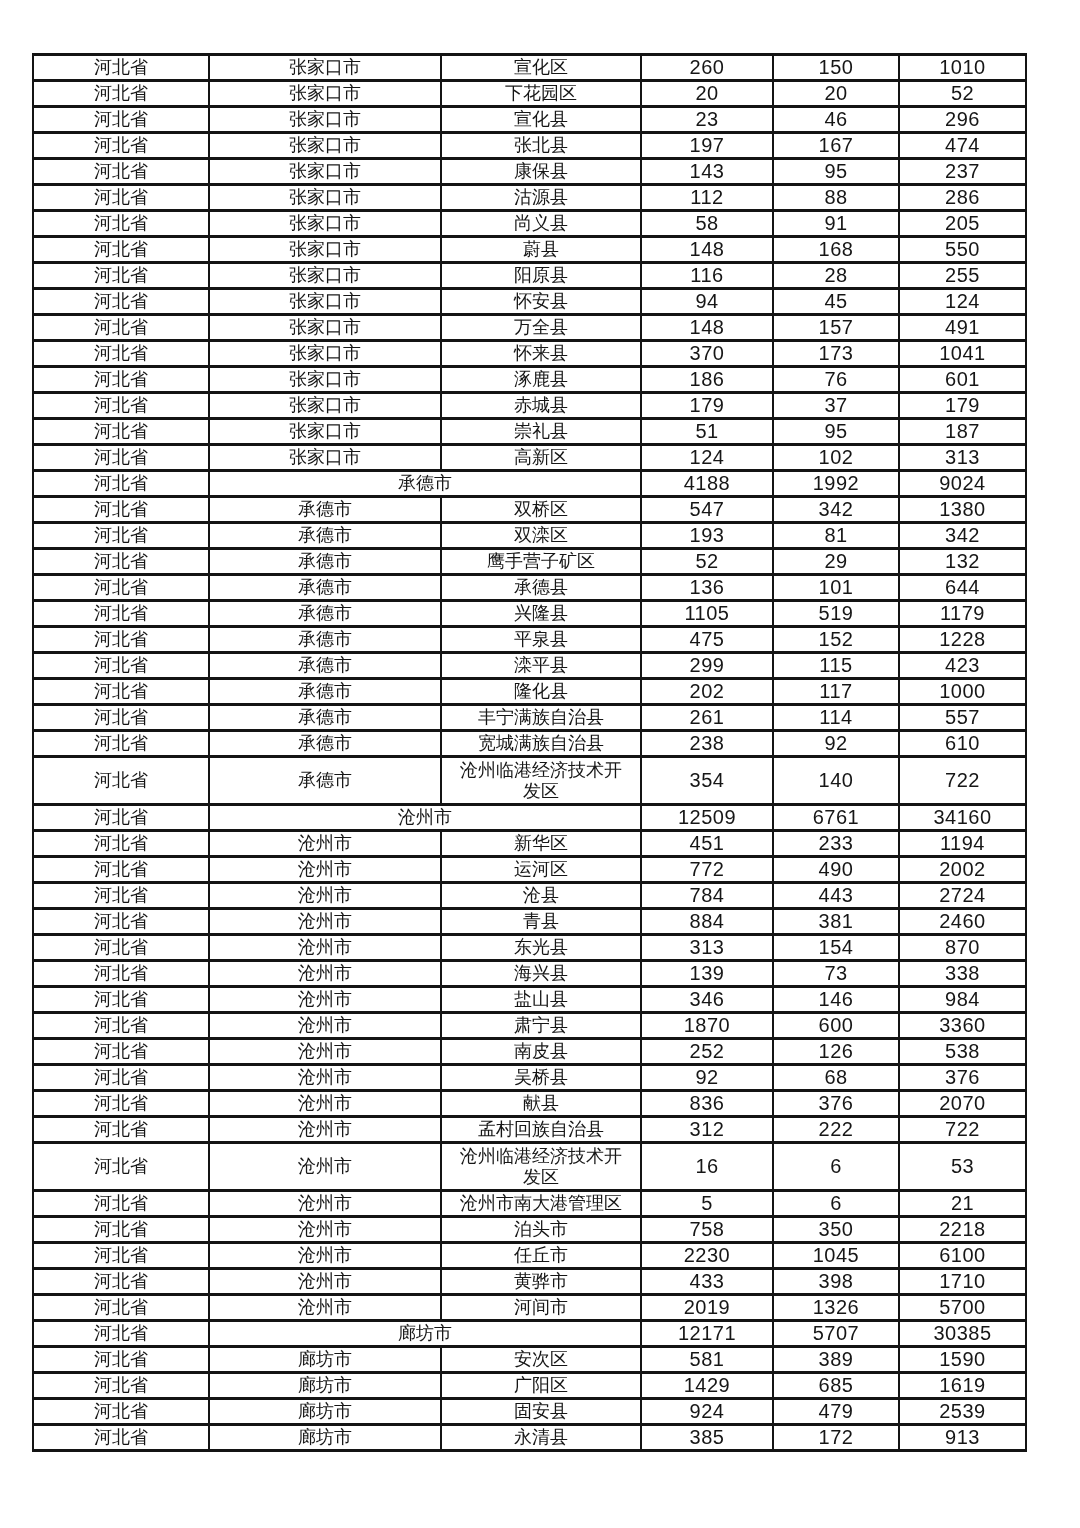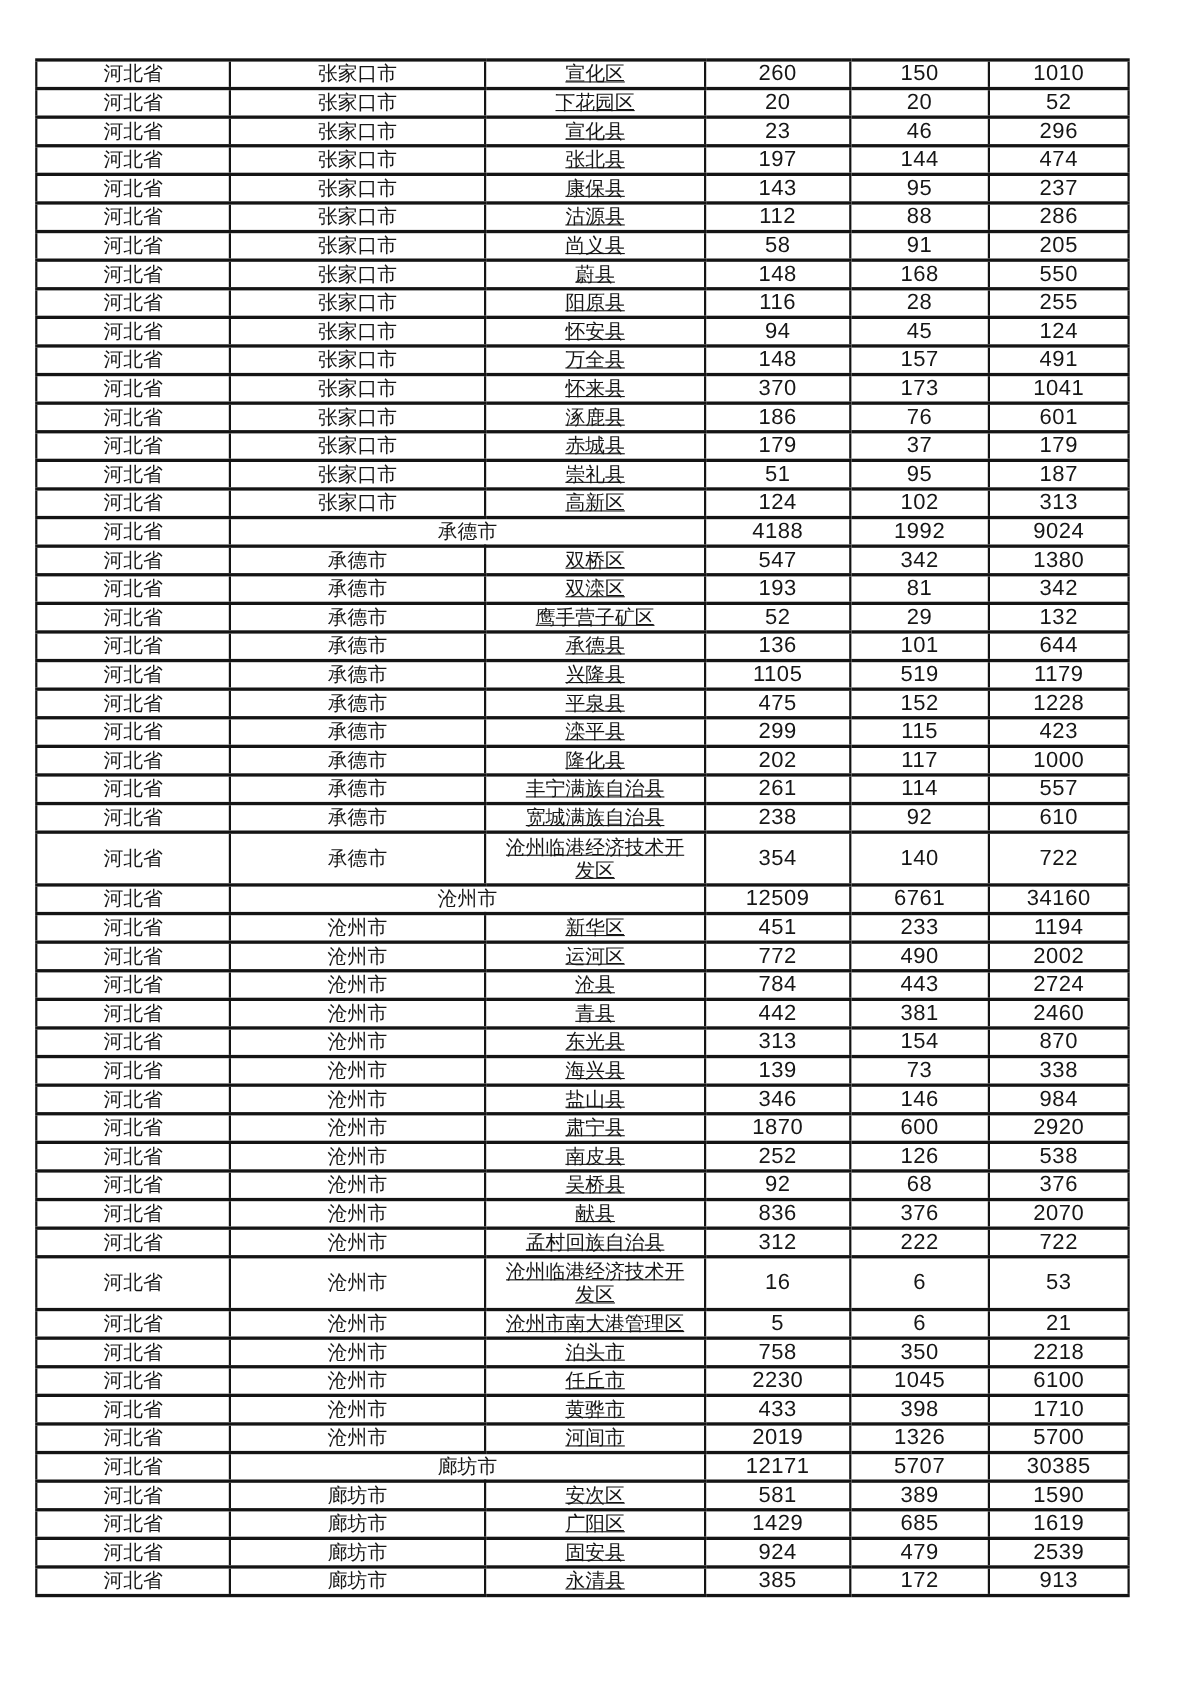--- a/index.html
+++ b/index.html
@@ -40,21 +40,20 @@
     line-height: 21px;
     overflow: hidden;
     white-space: nowrap;
   }
   table.data-table tr.row-normal { height: 26px; }
   table.data-table tr.row-tall   { height: 48px; }
   table.data-table td.district-cell {
     padding: 0 12px;
     white-space: normal;
     word-break: break-all;
-    text-decoration: underline;
   }
   table.data-table td.num-cell {
     font-size: 20px;
     letter-spacing: 0.5px;
     font-family: "Liberation Sans", sans-serif;
   }
 </style>
 </head>
 <body>
 
@@ -91,21 +90,21 @@
           <td class="district-cell">宣化县</td>
           <td class="num-cell">23</td>
           <td class="num-cell">46</td>
           <td class="num-cell">296</td>
         </tr>
         <tr class="row-normal">
           <td>河北省</td>
           <td>张家口市</td>
           <td class="district-cell">张北县</td>
           <td class="num-cell">197</td>
-          <td class="num-cell">144</td>
+          <td class="num-cell">167</td>
           <td class="num-cell">474</td>
         </tr>
         <tr class="row-normal">
           <td>河北省</td>
           <td>张家口市</td>
           <td class="district-cell">康保县</td>
           <td class="num-cell">143</td>
           <td class="num-cell">95</td>
           <td class="num-cell">237</td>
         </tr>
@@ -320,21 +319,21 @@
           <td>沧州市</td>
           <td class="district-cell">沧县</td>
           <td class="num-cell">784</td>
           <td class="num-cell">443</td>
           <td class="num-cell">2724</td>
         </tr>
         <tr class="row-normal">
           <td>河北省</td>
           <td>沧州市</td>
           <td class="district-cell">青县</td>
-          <td class="num-cell">442</td>
+          <td class="num-cell">884</td>
           <td class="num-cell">381</td>
           <td class="num-cell">2460</td>
         </tr>
         <tr class="row-normal">
           <td>河北省</td>
           <td>沧州市</td>
           <td class="district-cell">东光县</td>
           <td class="num-cell">313</td>
           <td class="num-cell">154</td>
           <td class="num-cell">870</td>
@@ -354,21 +353,21 @@
           <td class="num-cell">346</td>
           <td class="num-cell">146</td>
           <td class="num-cell">984</td>
         </tr>
         <tr class="row-normal">
           <td>河北省</td>
           <td>沧州市</td>
           <td class="district-cell">肃宁县</td>
           <td class="num-cell">1870</td>
           <td class="num-cell">600</td>
-          <td class="num-cell">2920</td>
+          <td class="num-cell">3360</td>
         </tr>
         <tr class="row-normal">
           <td>河北省</td>
           <td>沧州市</td>
           <td class="district-cell">南皮县</td>
           <td class="num-cell">252</td>
           <td class="num-cell">126</td>
           <td class="num-cell">538</td>
         </tr>
         <tr class="row-normal">

